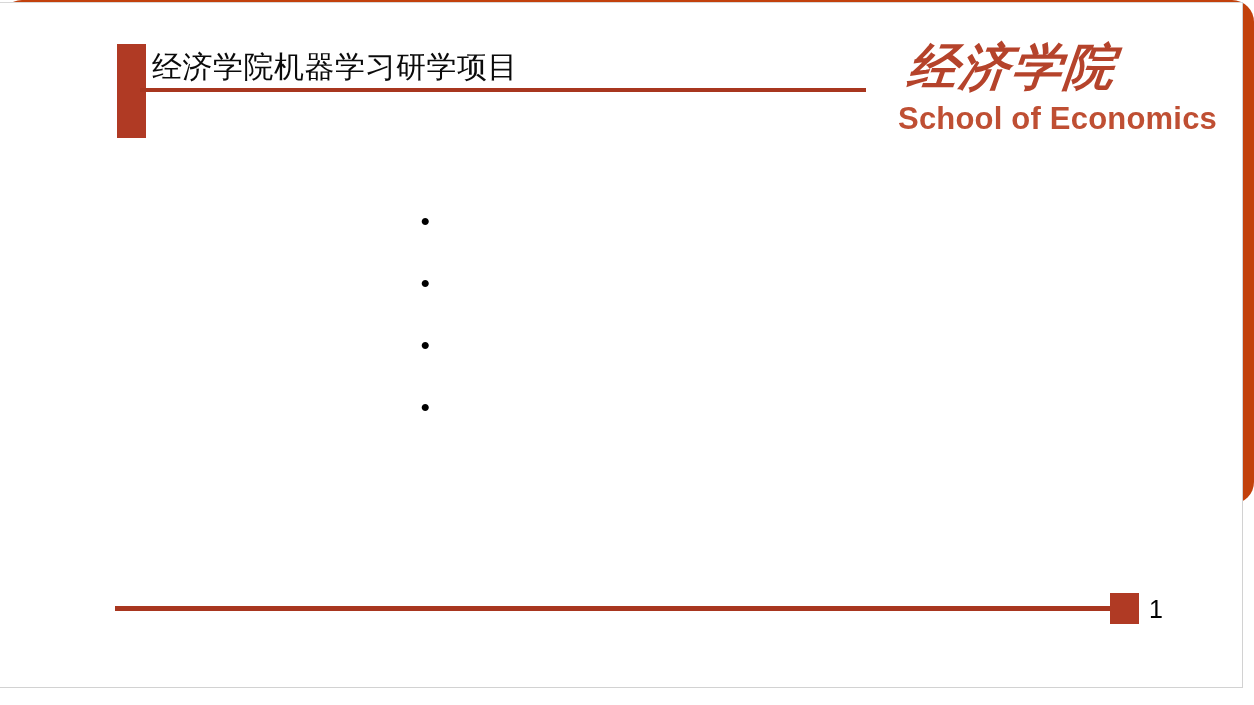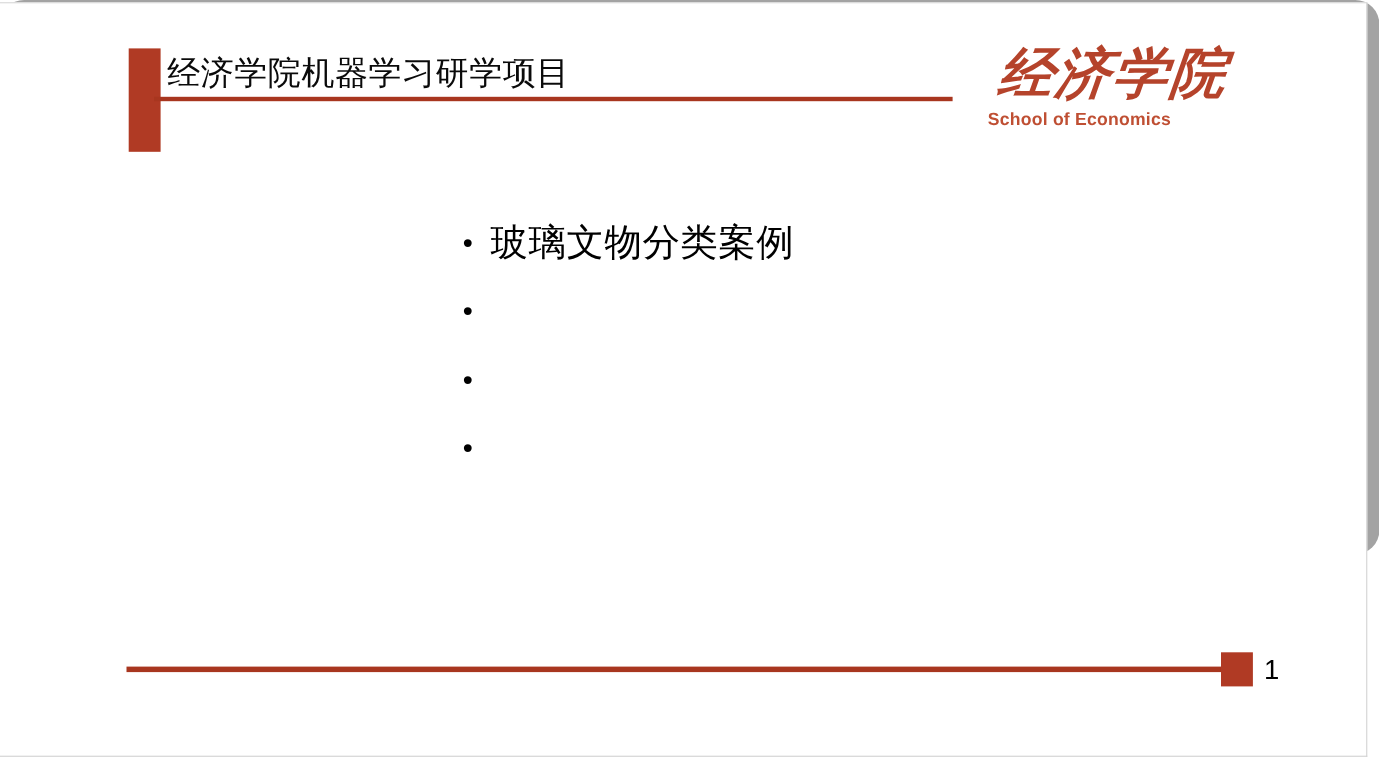--- a/index.html
+++ b/index.html
@@ -12,21 +12,21 @@
     height: 705px;
     overflow: hidden;
     font-family: "Liberation Serif", "DejaVu Serif", serif;
   }
 
   
   .canvas {
     position: relative;
     width: 1254px;
     height: 504px;
-    background: #a3a3a3;
+    background: #c2410c;
     border-radius: 22px;
   }
 
   
   .slide {
     position: absolute;
     left: 0;
     top: 2px;
     width: 1243px;
     height: 686px;
@@ -86,21 +86,21 @@
     letter-spacing: 2px;
     line-height: 64px;
     white-space: nowrap;
     transform: skewX(-6deg);
   }
   .logo-en {
     position: absolute;
     left: 8px;
     top: 66px;
     font-family: "Liberation Sans", "DejaVu Sans", sans-serif;
-    font-size: 16px;
+    font-size: 31px;
     font-weight: bold;
     color: #BF4F33;
     letter-spacing: 0.2px;
     white-space: nowrap;
   }
 
   
   .bullets {
     position: absolute;
     left: 420px;
@@ -168,21 +168,20 @@
 
     <div class="logo">
       <div class="logo-cn">经济学院</div>
       <div class="logo-en">School of Economics</div>
     </div>
 
     <div class="bullets">
 
       <div class="bullet-row">
         <span class="bullet-dot">•</span>
-        <span class="bullet-text">玻璃文物分类案例</span>
       </div>
 
       <div class="bullet-row">
         <span class="bullet-dot">•</span>
       </div>
 
       <div class="bullet-row">
         <span class="bullet-dot">•</span>
       </div>
 

